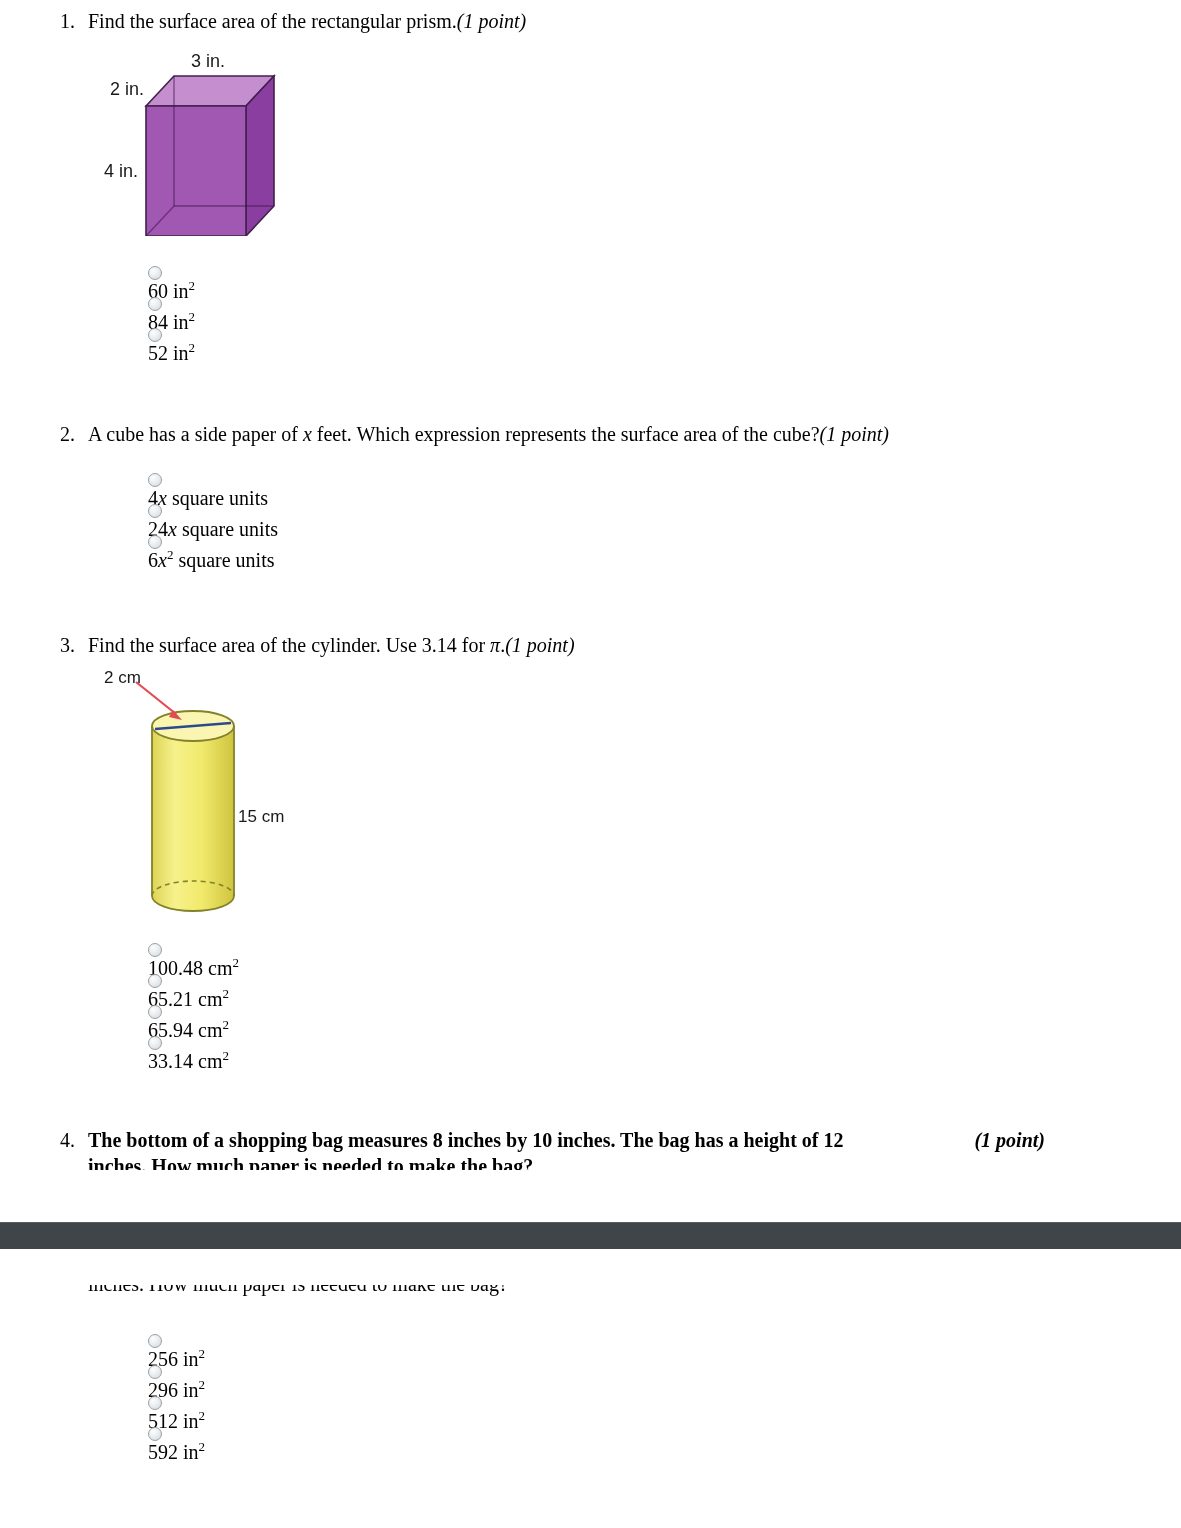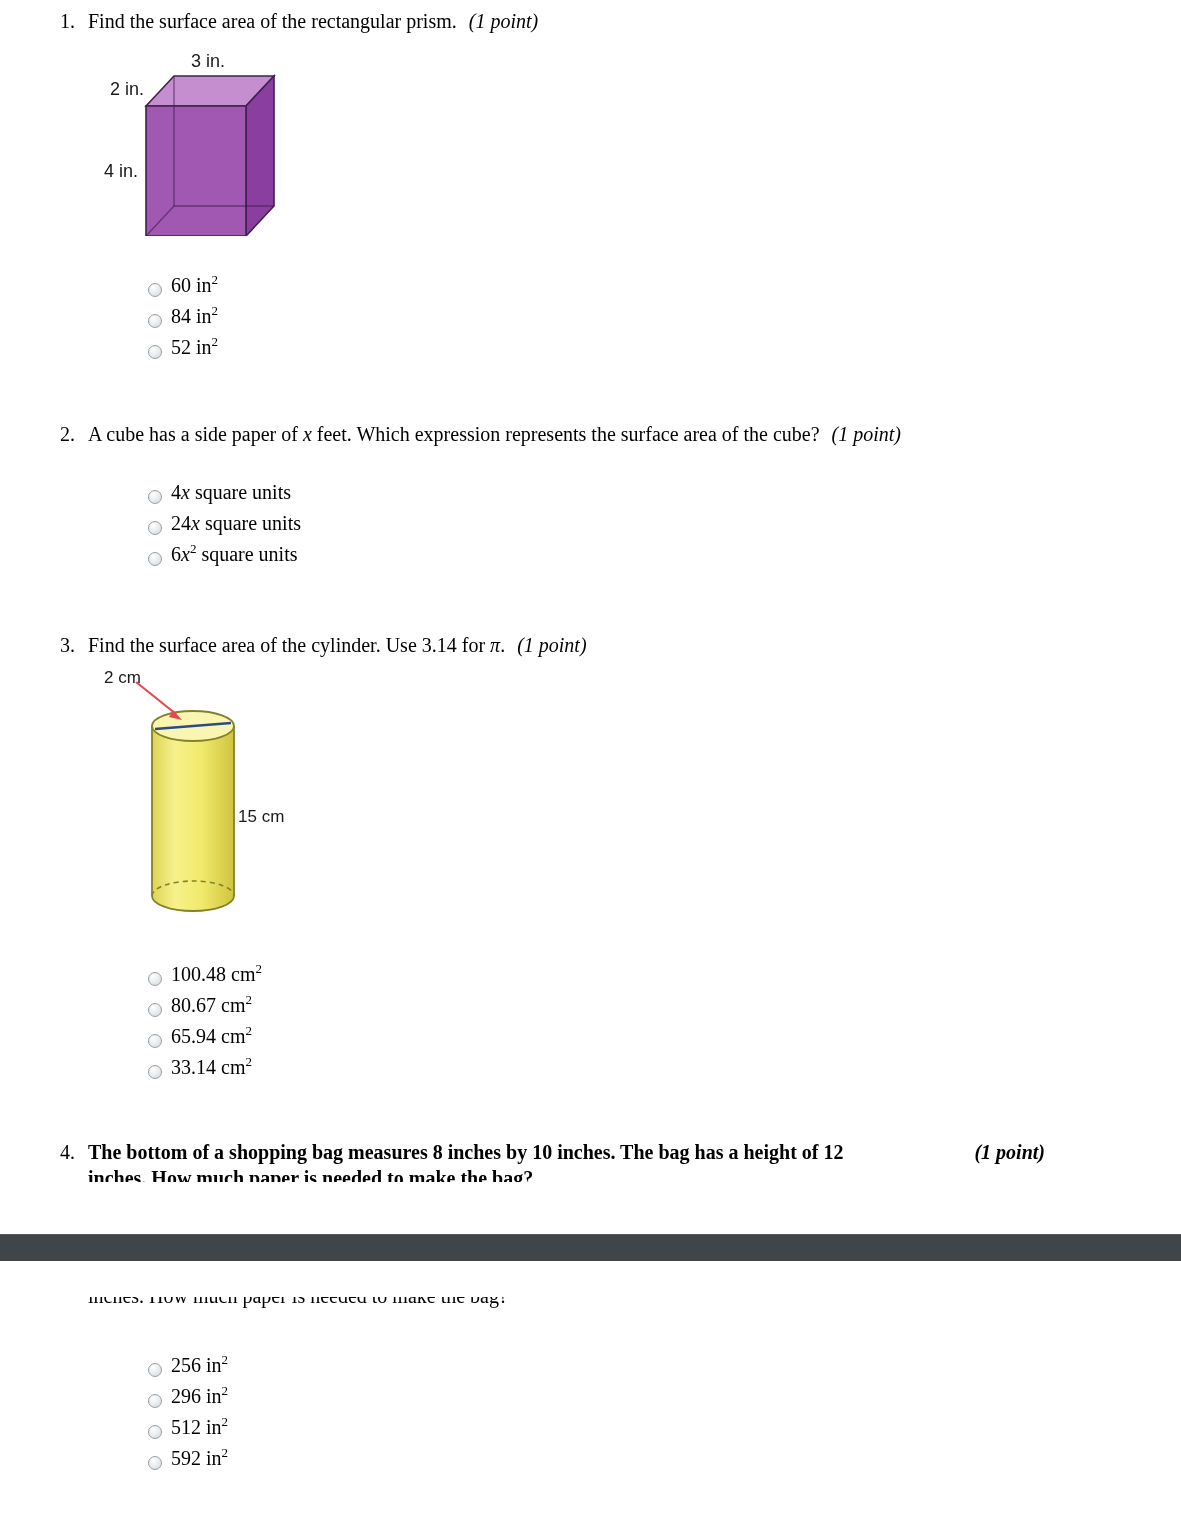--- a/index.html
+++ b/index.html
@@ -4,43 +4,43 @@
 <style>
   * { margin:0; padding:0; box-sizing:border-box; }
   html, body { background:#ffffff; }
   body {
     width:1181px; height:1528px; overflow:hidden; position:relative;
     font-family:"Liberation Serif", serif; color:#000;
   }
   .q-head { display:flex; padding-left:60px; font-size:20px; line-height:26px; }
   .q-num { width:28px; flex:0 0 auto; }
   .q-text { flex:1; }
-  .points { font-style:italic; margin-left:12px; }
+  .points { font-style:italic; }
   .var { font-style:italic; }
   sup { font-size:0.65em; line-height:0; }
 
   .options { margin-left:148px; }
-  .opt-row { display:flex; align-items:flex-end; height:31px; font-size:20px; }
+  .opt-row { display:flex; align-items:flex-start; height:31px; font-size:20px;flex-direction:column; }
   .radio {
     -webkit-appearance:none; appearance:none;
     width:14px; height:14px; border-radius:50%;
     border:1px solid #97a1a8;
     background:radial-gradient(circle at 35% 30%, #fdfdfd 0%, #e7eaec 55%, #cfd4d8 100%);
     margin:0 9px 0 0; flex:0 0 auto; cursor:pointer;
   }
   .opt-label { cursor:pointer; }
 
   #q1 { padding-top:8px; }
   .fig-prism { margin:2px 0 0 88px; }
   #q1 .options { margin-top:26px; }
   #q2 { margin-top:62px; }
   #q2 .options { margin-top:26px; }
   #q3 { margin-top:66px; }
   .fig-cyl { margin:6px 0 0 96px; }
-  #q3 .options { margin-top:22px; }
+  #q3 .options { margin-top:10px; }
   #q4 { margin-top:60px; }
   .q4-text { position:relative;font-weight:bold; }
   .q4-points { position:absolute; right:136px; top:0; }
   .q4-line2-clip { height:17px; overflow:hidden; }
 
   .divider { margin-top:52px; width:100%; height:27px; background:#40454a;
              box-shadow:inset 0 1px 0 #565b60; }
   .ghost-clip { margin:36px 0 0 88px; height:11px; overflow:hidden; width:520px; }
   .ghost-clip span { display:block; font-size:20px; line-height:20px; margin-top:-11px; }
 
@@ -143,21 +143,21 @@
     <text class="fig-label" x="142" y="158" font-size="17">15 cm</text>
   </svg>
 
   <div class="options">
     <div class="opt-row">
       <input type="radio" name="q3" class="radio" style="">
       <label class="opt-label"><span>100.48 cm</span><i class="var"></i><sup>2</sup><span></span></label>
     </div>
     <div class="opt-row">
       <input type="radio" name="q3" class="radio" style="">
-      <label class="opt-label"><span>80.67 cm</span><i class="var"></i><sup>2</sup><span></span></label>
+      <label class="opt-label"><span>65.21 cm</span><i class="var"></i><sup>2</sup><span></span></label>
     </div>
     <div class="opt-row">
       <input type="radio" name="q3" class="radio" style="">
       <label class="opt-label"><span>65.94 cm</span><i class="var"></i><sup>2</sup><span></span></label>
     </div>
     <div class="opt-row">
       <input type="radio" name="q3" class="radio" style="">
       <label class="opt-label"><span>33.14 cm</span><i class="var"></i><sup>2</sup><span></span></label>
     </div>
   </div>

